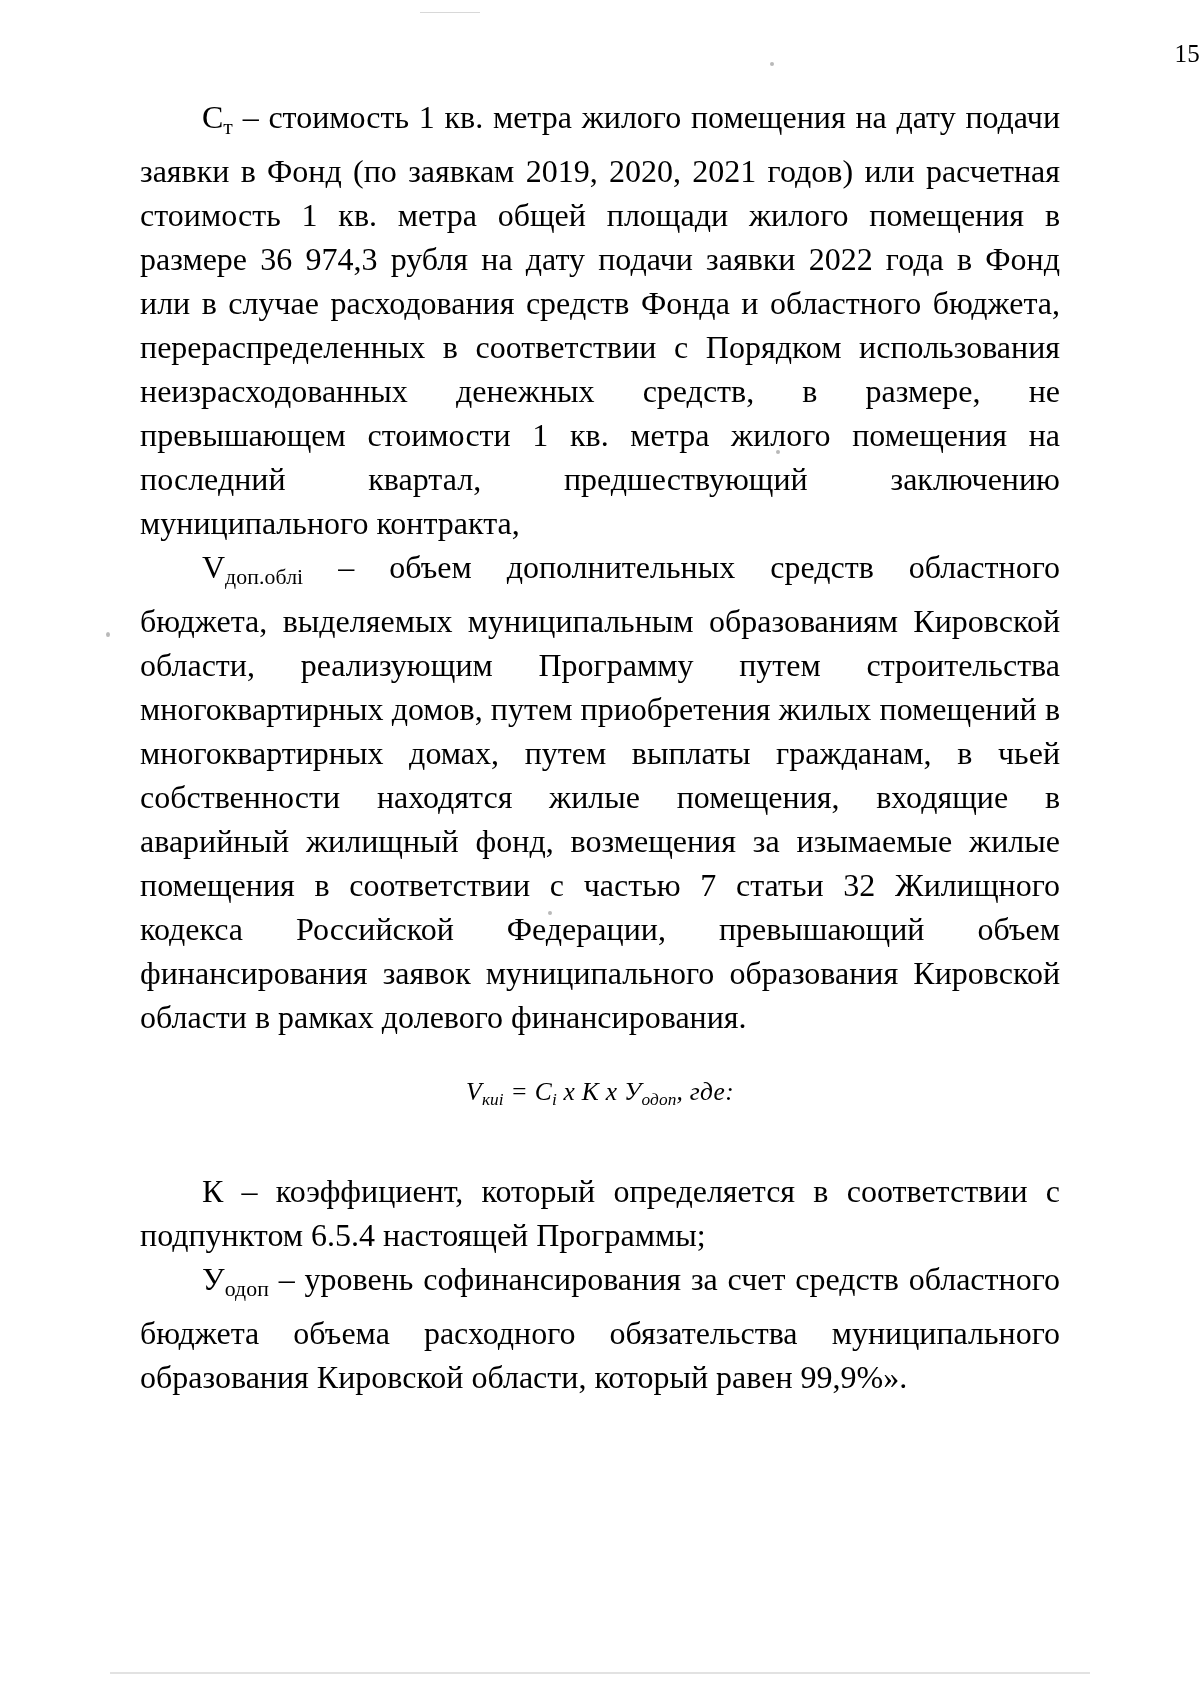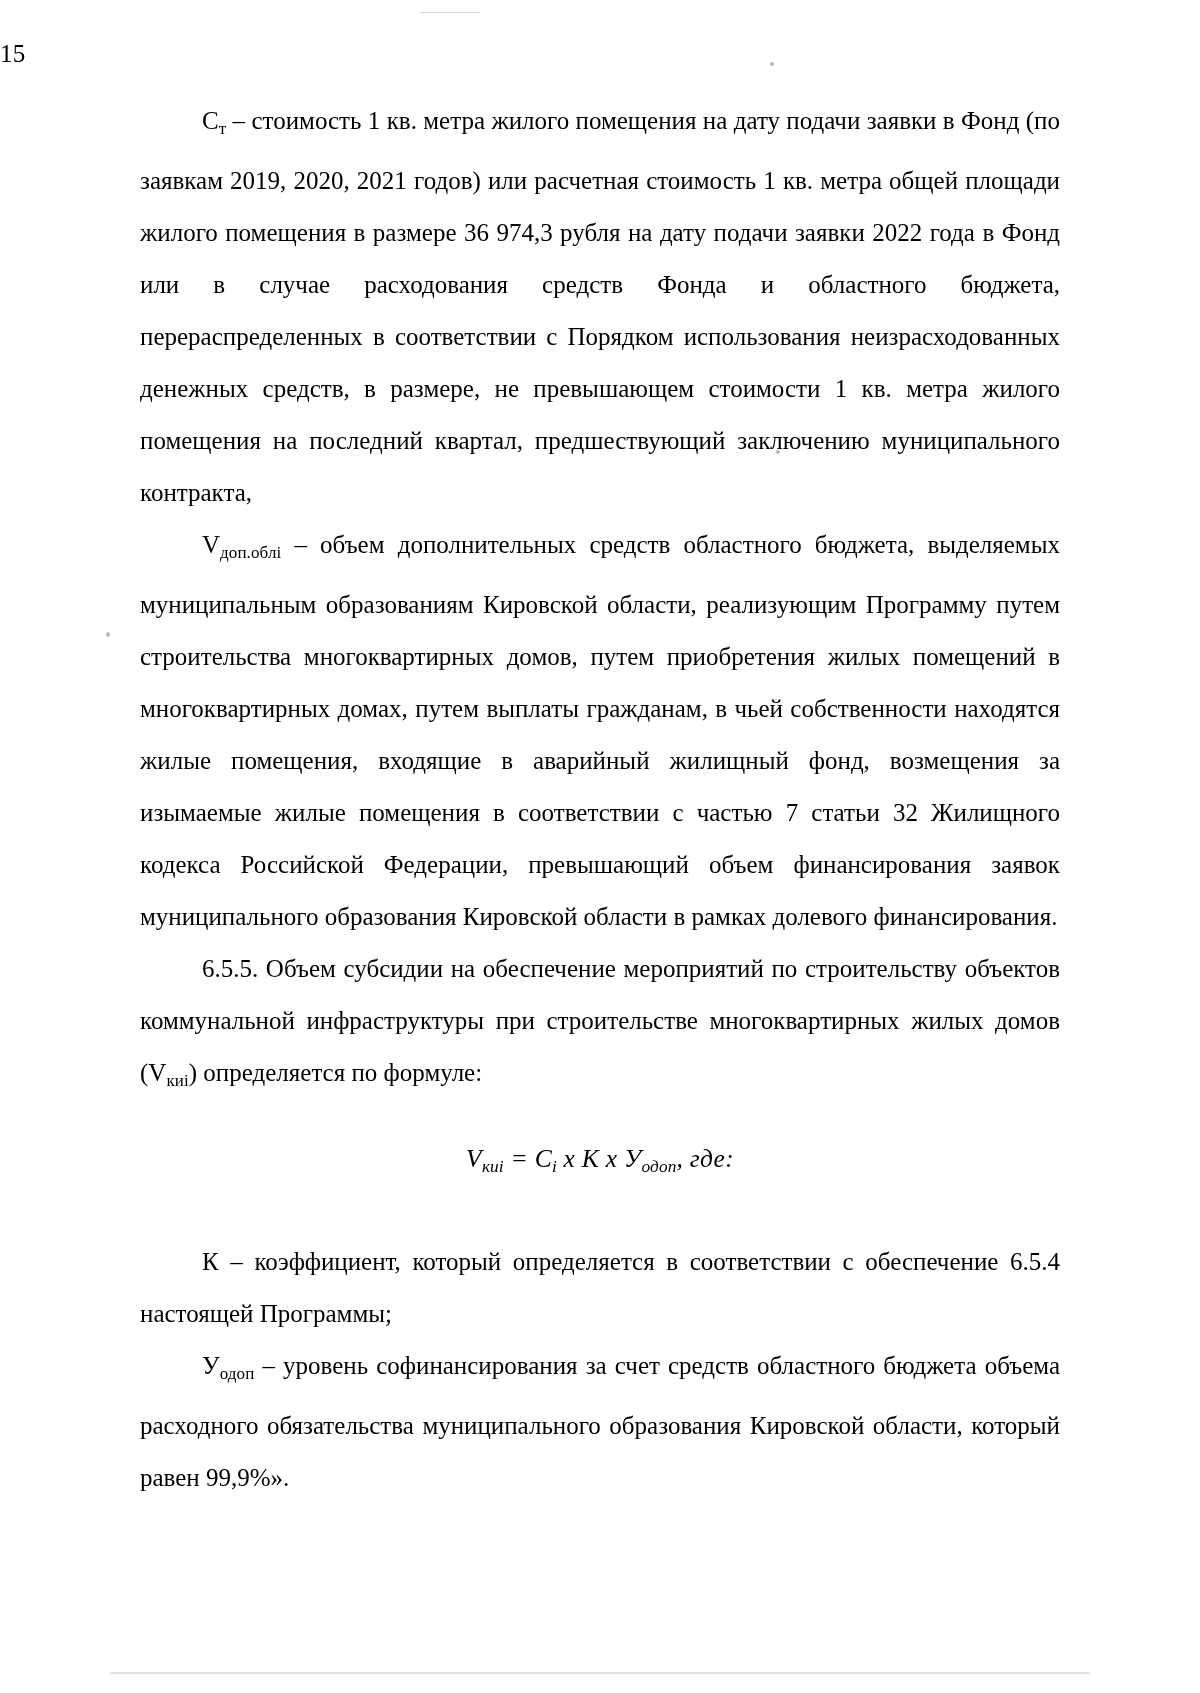--- a/index.html
+++ b/index.html
@@ -20,34 +20,34 @@
     width: 1200px;
     height: 1693px;
     box-sizing: border-box;
     padding: 0;
   }
   .page-number {
     position: absolute;
     top: 40px;
     left: 0;
     width: 1200px;
-    text-align: left;
+    text-align: right;
     font-size: 25px;
     letter-spacing: 0.2px;
   }
   .content {
     position: absolute;
     top: 95px;
     left: 140px;
     width: 920px;
   }
   p.para {
     margin: 0 0 0 0;
-    font-size: 25px;
-    line-height: 52px;
+    font-size: 32px;
+    line-height: 44px;
     text-align: justify;
     text-justify: inter-word;
     text-indent: 62px;
     hyphens: none;
   }
   p.center {
     margin: 0;
     text-align: center;
     text-indent: 0;
     font-size: 25.5px;
@@ -87,27 +87,26 @@
   <div class="edge-line" style="top:1672px;left:110px;width:980px;height:2px;background:#e2e2e2;"></div>
 
   <div class="page-number">15</div>
 
   <div class="content">
 
     <p class="para"><span><span>C</span><sub>т</sub></span><span> – стоимость 1 кв. метра жилого помещения на дату подачи заявки в Фонд (по заявкам 2019, 2020, 2021 годов) или расчетная стоимость 1 кв. метра общей площади жилого помещения в размере 36 974,3 рубля на дату подачи заявки 2022 года в Фонд или в случае расходования средств Фонда и областного бюджета, перераспределенных в соответствии с Порядком использования неизрасходованных денежных средств, в размере, не превышающем стоимости 1 кв. метра жилого помещения на последний квартал, предшествующий заключению муниципального контракта,</span></p>
 
     <p class="para"><span><span>V</span><sub>доп.облi</sub></span><span> – объем дополнительных средств областного бюджета, выделяемых муниципальным образованиям Кировской области, реализующим Программу путем строительства многоквартирных домов, путем приобретения жилых помещений в многоквартирных домах, путем выплаты гражданам, в чьей собственности находятся жилые помещения, входящие в аварийный жилищный фонд, возмещения за изымаемые жилые помещения в соответствии с частью 7 статьи 32 Жилищного кодекса Российской Федерации, превышающий объем финансирования заявок муниципального образования Кировской области в рамках долевого финансирования.</span></p>
 
-    <p class="para"><span>6.5.5. Объем субсидии на обеспечение мероприятий по строительству объектов коммунальной инфраструктуры при строительстве многоквартирных жилых домов (V</span><sub>киi</sub><span>) определяется по формуле:</span></p>
 
     <div class="gap-med"></div>
 
     <p class="center formula"><span>V</span><sub>киi</sub><span> = C</span><sub>i</sub><span> x К x У</span><sub>одоп</sub><span>, где:</span></p>
 
     <div class="gap-large"></div>
 
 
-    <p class="para">К – коэффициент, который определяется в соответствии с обеспечение 6.5.4 настоящей Программы;</p>
+    <p class="para">К – коэффициент, который определяется в соответствии с подпунктом 6.5.4 настоящей Программы;</p>
 
     <p class="para"><span><span>У</span><sub>одоп</sub></span><span> – уровень софинансирования за счет средств областного бюджета объема расходного обязательства муниципального образования Кировской области, который равен 99,9%».</span></p>
 
   </div>
 </div>
 
 </body></html>

